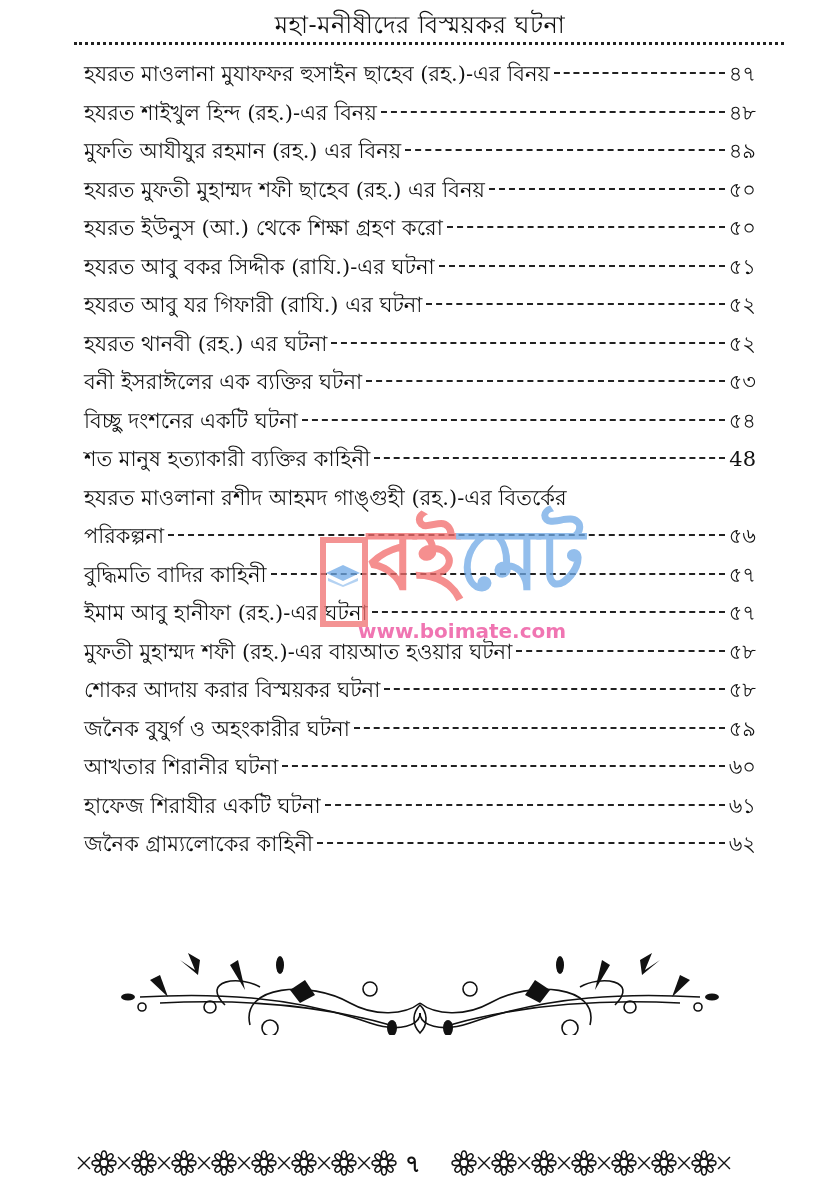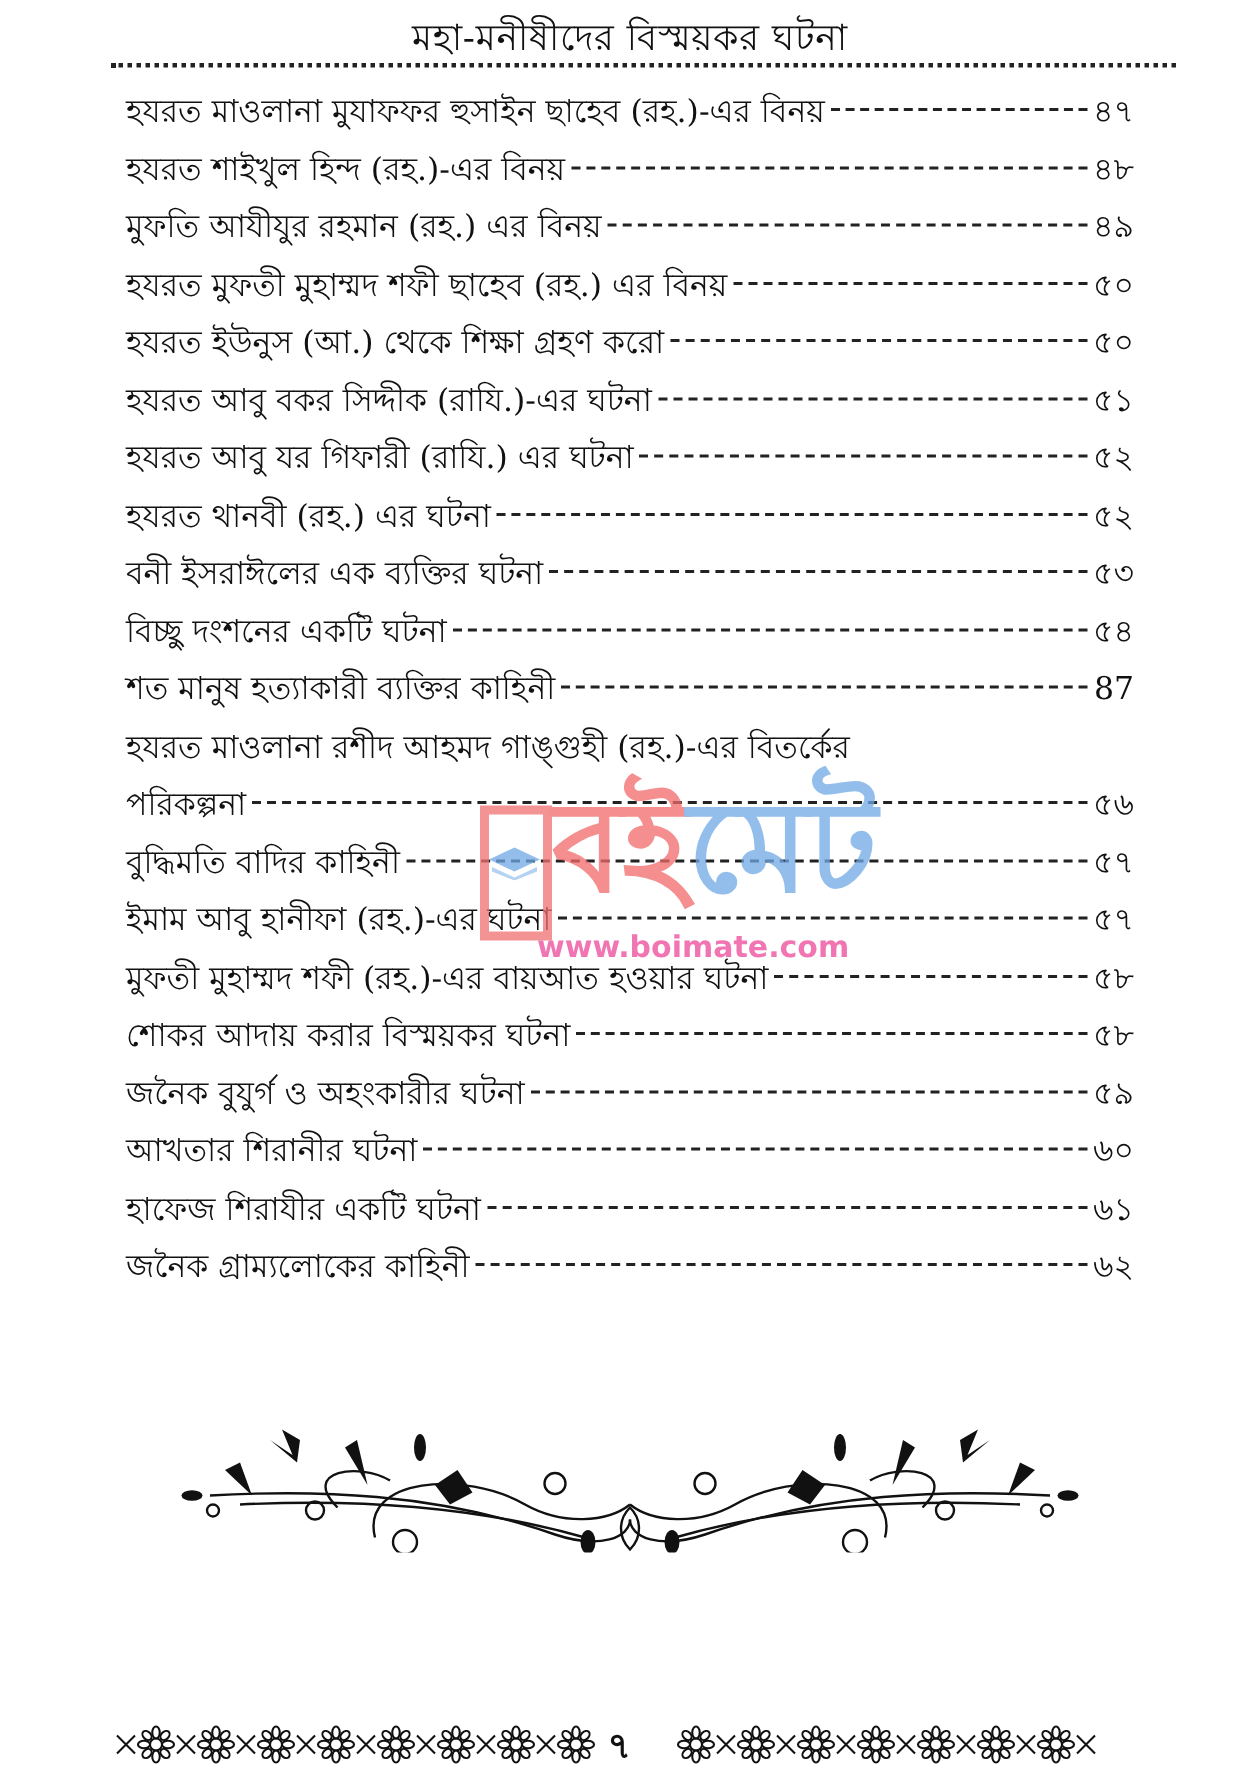--- a/index.html
+++ b/index.html
@@ -10,21 +10,21 @@
   .header-rule { position: absolute; top: 42px; left: 74px; width: 710px; height: 0;
                  border-top: 3px dotted #222; }
   .toc { position: absolute; top: 58px; left: 84px; width: 672px; text-align: right; }
   .toc-row { display: flex; align-items: baseline; height: 38.5px; font-size: 21px; white-space: nowrap; }
   .toc-row .title { flex: 0 0 auto; }
   .toc-row .leader { flex: 1 1 auto; border-bottom: 2px dashed #222; margin: 0 4px; transform: translateY(-7px); min-width: 20px; }
   .toc-row .page { flex: 0 0 auto; }
   .watermark { position: absolute; left: 318px; top: 525px; width: 230px; height: 120px; pointer-events: none; opacity: 0.75; }
   .watermark .box { position: absolute; left: 2px; top: 12px; width: 36px; height: 78px; border: 6px solid #f07070; }
   .watermark .cap { position: absolute; left: 8px; top: 38px; width: 34px; height: 24px; }
-  .watermark .word { position: absolute; left: 50px; top: 0px; font-size: 84px; font-weight: bold; font-family: Liberation Serif, serif; line-height: 1; }
+  .watermark .word { position: absolute; left: 50px; top: 0px; font-size: 84px; font-weight: bold; font-family: Liberation Mono, monospace; line-height: 1; }
   .watermark .word .red { color: #f26a6a; }
   .watermark .word .blue { color: #6fa9e6; }
   .watermark .url { position: absolute; left: 40px; top: 94px; font-family: "DejaVu Sans", sans-serif; font-size: 20px; font-weight: bold; color: #ec4899; }
   .ornament { position: absolute; left: 120px; top: 925px; width: 600px; height: 110px; }
   .footer-border { position: absolute; top: 1148px; left: 70px; width: 700px; height: 30px; }
   .page-number { position: absolute; top: 1145px; left: 405px; font-size: 24px; font-weight: bold; }
 </style>
 </head>
 <body>
 
@@ -79,21 +79,21 @@
         <span class="page">৫৩</span>
       </div>
     <div class="toc-row">
         <span class="title">বিচ্ছু দংশনের একটি ঘটনা</span>
         <span class="leader"></span>
         <span class="page">৫৪</span>
       </div>
     <div class="toc-row">
         <span class="title">শত মানুষ হত্যাকারী ব্যক্তির কাহিনী</span>
         <span class="leader"></span>
-        <span class="page">87</span>
+        <span class="page">48</span>
       </div>
     <div class="toc-row wrap-first">
         <span class="title">হযরত মাওলানা রশীদ আহমদ গাঙ্গুহী (রহ.)-এর বিতর্কের</span>
       </div>
     <div class="toc-row">
         <span class="title">পরিকল্পনা</span>
         <span class="leader"></span>
         <span class="page">৫৬</span>
       </div>
     <div class="toc-row">

